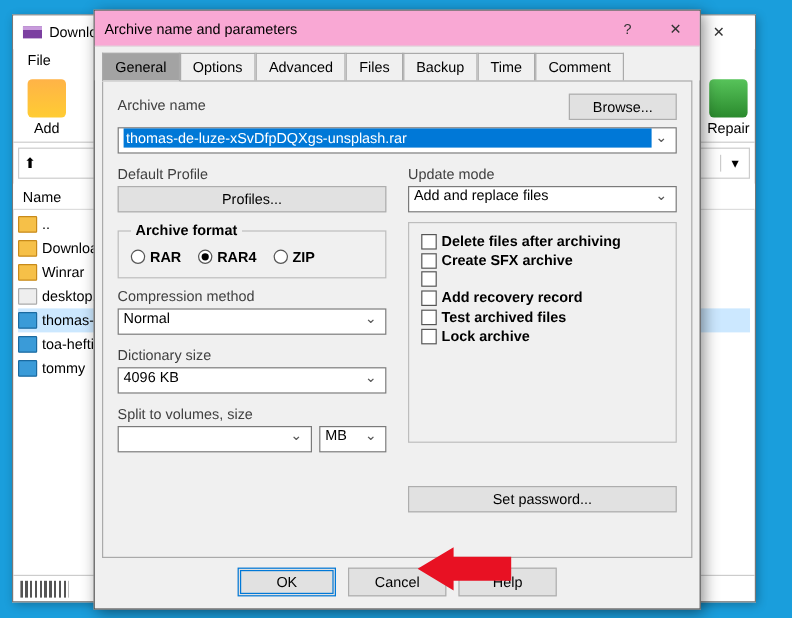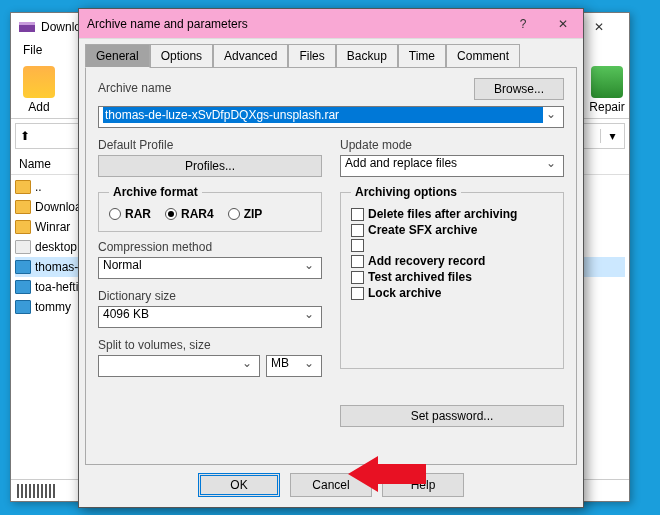--- a/index.html
+++ b/index.html
@@ -222,21 +222,20 @@
           </div>
           <div class="combo" style="width:56px">
             <span class="val">MB</span>
             <span class="arrow">⌄</span>
           </div>
         </div>
       </div>
 
       <div class="col">
         <fieldset style="height:184px">
-          <legend>Archiving options</legend>
           <label class="check">
               <span class="cbox"></span>
               <span>Delete files after archiving</span>
             </label>
           <label class="check">
               <span class="cbox"></span>
               <span>Create SFX archive</span>
             </label>
           <label class="check">
               <span class="cbox"></span>

